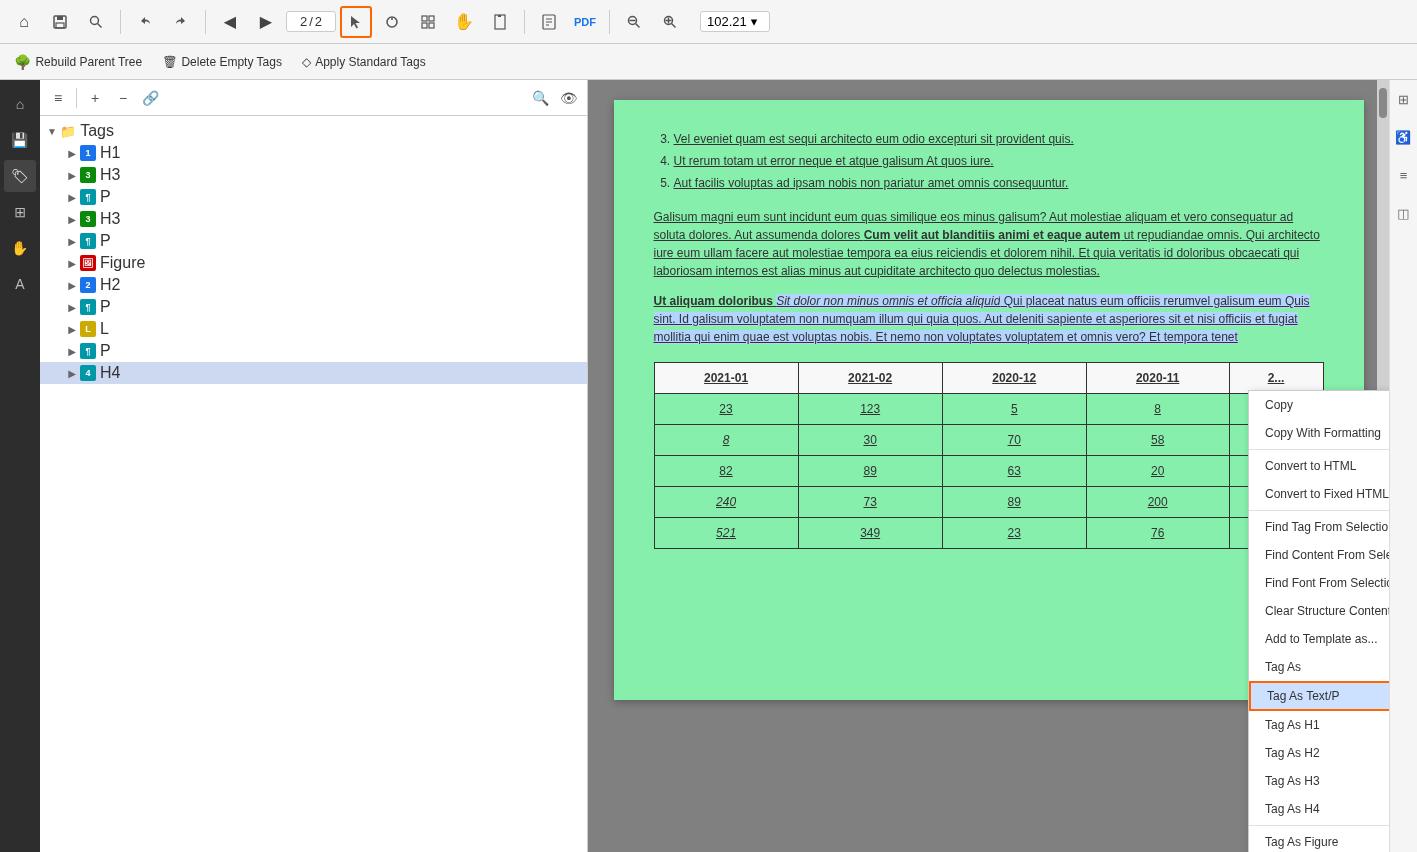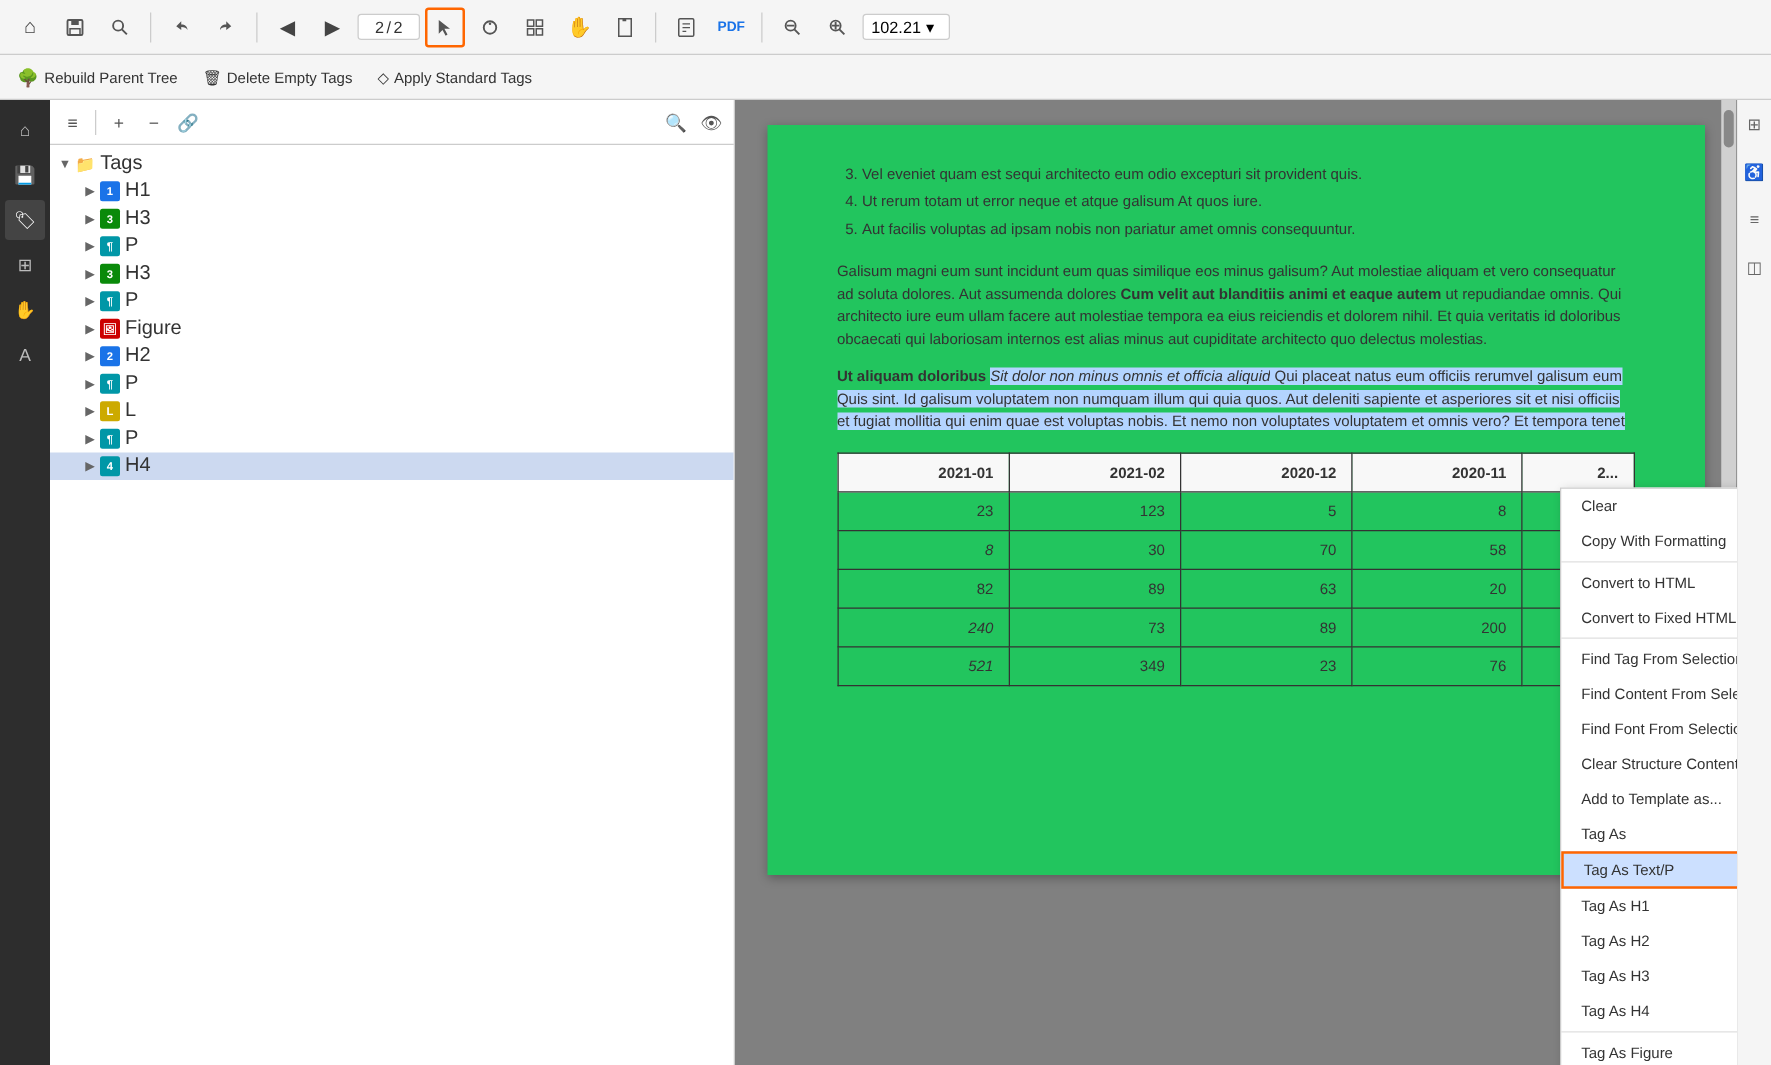--- a/index.html
+++ b/index.html
@@ -32,21 +32,21 @@
       border: 1px solid #ccc;
       background: white;
       padding: 2px 8px;
       border-radius: 3px;
       min-width: 50px;
       justify-content: center;
     }
     .zoom-select {
       display: flex; align-items: center; gap: 4px;
       border: 1px solid #ccc; background: white; border-radius: 3px;
-      padding: 2px 6px; font-size: 13px; cursor: pointer; min-width: 70px;
+      padding: 2px 6px; font-size: 13px; cursor: pointer; min-width: 70px; margin-left: 10px;
     }
 
     
     .second-toolbar {
       height: 36px;
       background: #f5f5f5;
       border-bottom: 1px solid #ccc;
       display: flex;
       align-items: center;
       padding: 0 8px;
@@ -138,41 +138,42 @@
     .tag-label { font-size: 16px; color: #333; }
 
     
     .right-panel {
       flex: 1;
       background: #808080;
       overflow-y: auto;
       position: relative;
     }
     .pdf-page {
-      background: #22c55e;
+      background: #86efac;
       margin: 20px auto;
       width: 750px;
       min-height: 600px;
-      padding: 30px 56px;
+      padding: 30px 40px;
       box-shadow: 0 2px 8px rgba(0,0,0,0.3);
       font-size: 12px;
       line-height: 1.5;
       color: #333;
       position: relative;
+      text-decoration: underline;
     }
     .pdf-list { margin-bottom: 16px; padding-left: 20px; }
     .pdf-list li { margin-bottom: 4px; }
     .pdf-para { margin-bottom: 12px; }
     .pdf-bold { font-weight: bold; }
     .selected-text { background: #b3d4ff; }
     .pdf-table { border-collapse: collapse; margin-top: 16px; width: 100%; }
     .pdf-table th, .pdf-table td {
       border: 1px solid #333;
       padding: 6px 12px;
-      text-align: right;
+      text-align: center;
       font-size: 12px;
     }
     .pdf-table th { background: #f8f8f8; font-weight: bold; }
     .pdf-italic { font-style: italic; }
 
     
     .context-menu {
       position: absolute;
       top: 310px;
       left: 660px;
@@ -490,21 +491,21 @@
         </tbody>
       </table>
     </div>
 
     <div style="position:absolute; right:0; top:0; bottom:0; width:12px; background:#d0d0d0;">
       <div style="position:absolute; top:8px; right:2px; width:8px; height:30px; background:#888; border-radius:4px;"></div>
     </div>
 
     <div class="context-menu">
       <div class="ctx-item">
-        <span>Clear</span>
+        <span>Copy</span>
 
       </div>
       <div class="ctx-item">
         <span>Copy With Formatting</span>
       </div>
       <div class="ctx-separator"></div>
       <div class="ctx-item">
         <span>Convert to HTML</span>
 
       </div>

